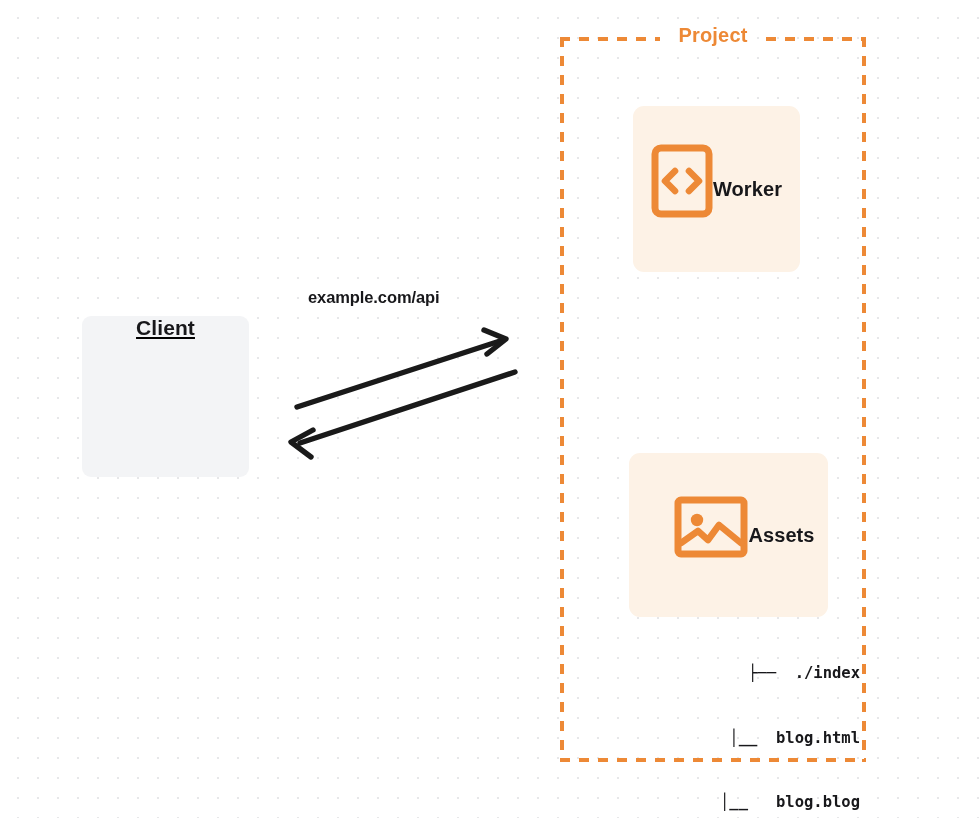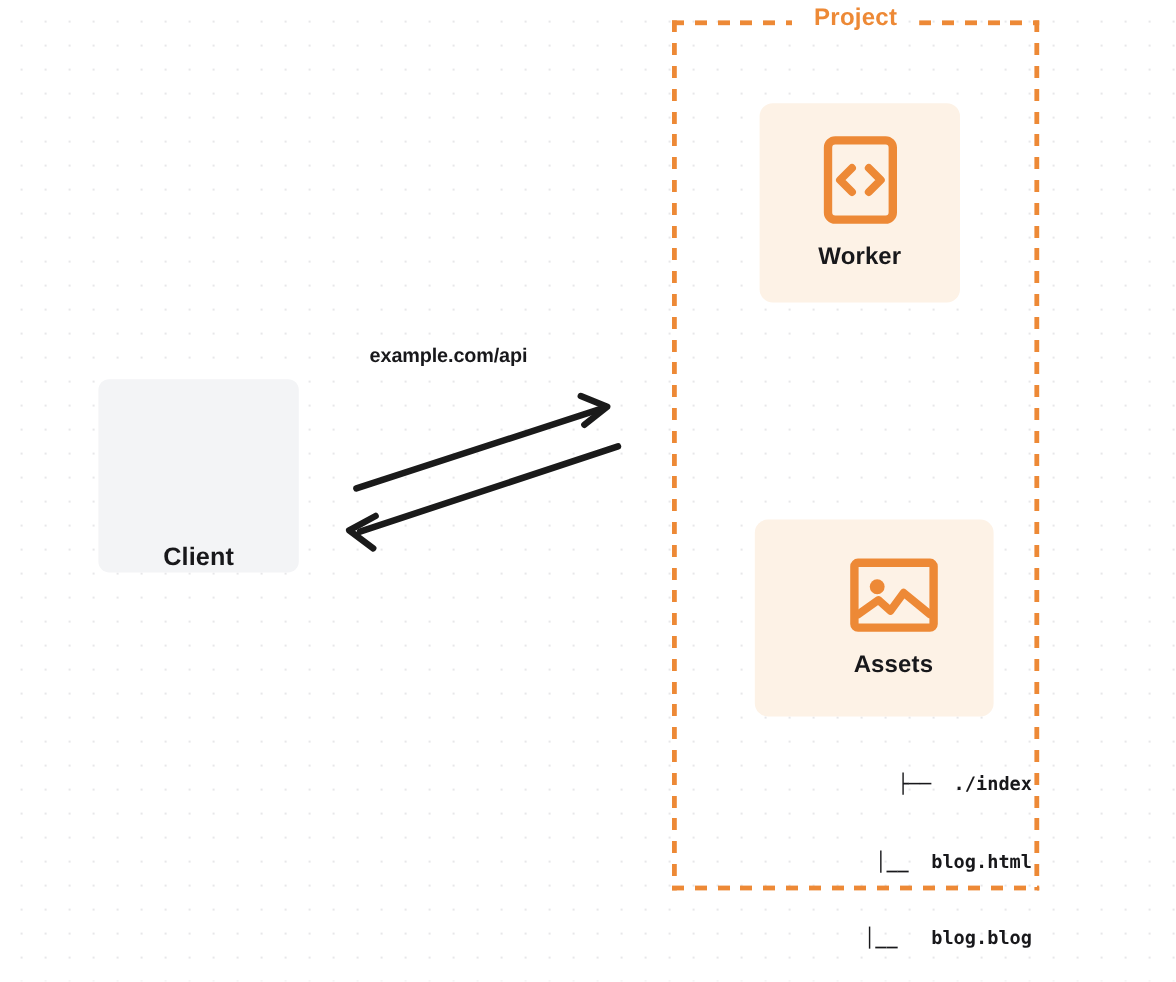--- a/index.html
+++ b/index.html
@@ -27,22 +27,23 @@
   
   .client-node {
     position: absolute;
     left: 82px;
     top: 316px;
     width: 167px;
     height: 161px;
     background: #F3F4F6;
     border-radius: 9px;
     display: flex;
-    align-items: flex-end;
+    align-items: flex-start;
     justify-content: center;
+    text-decoration: underline;
   }
   .client-label {
     font-size: 21px;
     font-weight: bold;
     color: #18181B;
     letter-spacing: 0.1px;
   }
 
   
   .arrows-layer {
@@ -62,21 +63,21 @@
     font-weight: bold;
     color: #18181B;
     letter-spacing: -0.1px;
     white-space: nowrap;
   }
 
   
   .project-container {
     position: absolute;
     left: 560px;
-    top: 17px;
+    top: 37px;
     width: 306px;
     height: 725px;
     text-decoration: underline;
   }
   
   .hseg {
     position: absolute;
     height: 4px;
     background-image: repeating-linear-gradient(
       to right,
@@ -113,21 +114,21 @@
     background: #ffffff;
     padding: 0 7px;
   }
 
   
   .card {
     position: absolute;
     background: #FDF2E6;
     border-radius: 11px;
     display: flex;
-    flex-direction: column;
+    flex-direction: row;
     align-items: center;
     justify-content: center;
   }
   .card-worker {
     left: 73px;
     top: 69px;
     width: 167px;
     height: 166px;
   }
   .card-assets {

